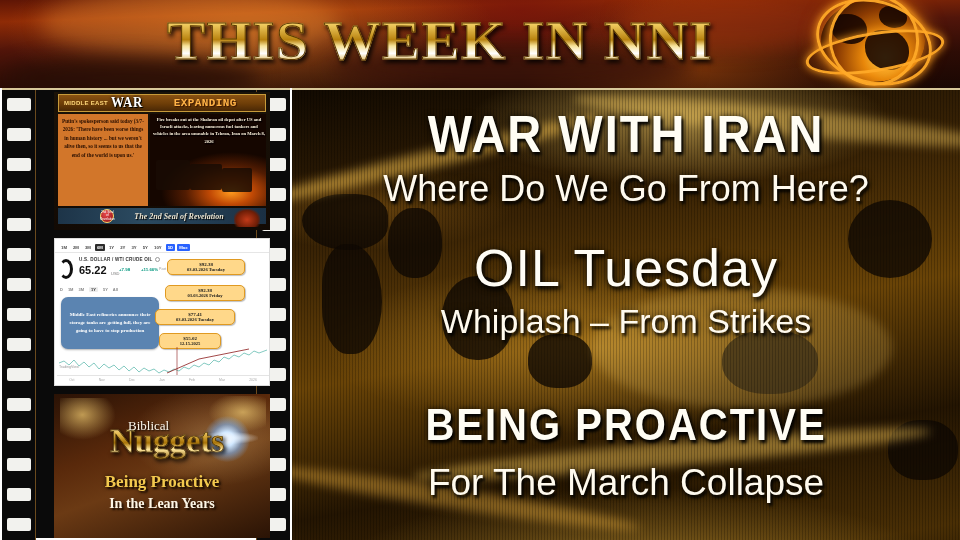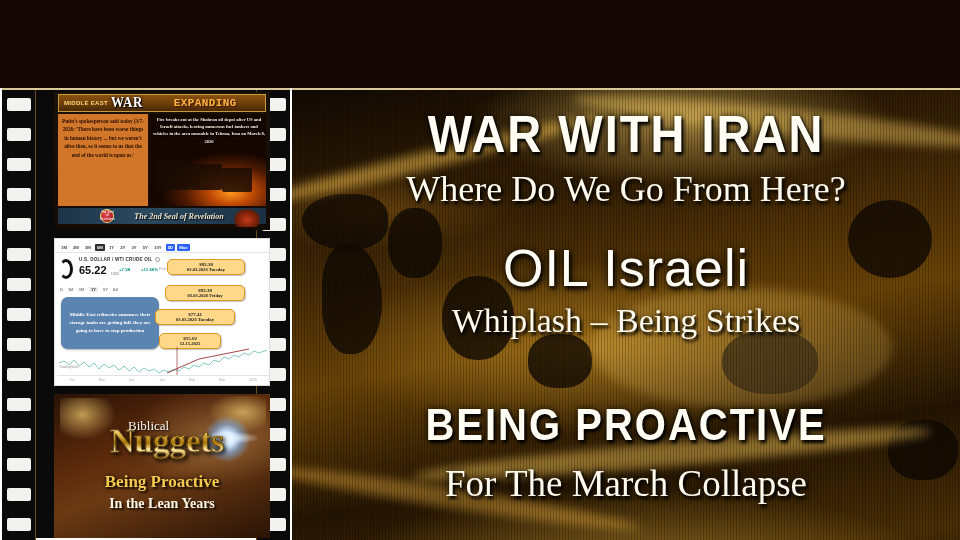--- a/index.html
+++ b/index.html
@@ -207,38 +207,57 @@
   #map-layer { position:absolute; inset:0; opacity:.95; }
   .landmass { position:absolute; background:#0d0703; opacity:.82; }
   .glowline { position:absolute; border-radius:50%; filter:blur(5px); }
   .scan { position:absolute; inset:0;
     background:repeating-linear-gradient(90deg, rgba(0,0,0,.22) 0 1px, rgba(0,0,0,0) 1px 3px); }
 
   .title-block { position:absolute; width:668px; text-align:center; }
   .t-techno { font-family:"Liberation Sans", sans-serif; font-weight:bold;
     color:#fffdf4; letter-spacing:2px; font-stretch:condensed;
     text-shadow:2px 3px 3px rgba(0,0,0,.95), 0 0 6px rgba(0,0,0,.8); }
-  .t-serif { font-family:Liberation Serif, serif; color:#fffaee;
+  .t-serif { font-family:Liberation Sans, sans-serif; color:#fffaee;
     text-shadow:2px 3px 3px rgba(0,0,0,.95), 0 0 7px rgba(0,0,0,.75); }
   .t-thin  { font-family:"Liberation Sans", sans-serif; color:#fffdf6; font-weight:normal;
     letter-spacing:1px;
     text-shadow:2px 3px 4px rgba(0,0,0,.95), 0 0 8px rgba(0,0,0,.8); }
 
   #tb1-main { top:16px; font-size:47px; transform:scaleY(1.12); }
   #tb1-sub  { top:78px; font-size:36px; }
   #tb2-main { top:148px; font-size:52px; }
   #tb2-sub  { top:212px; font-size:34px; }
   #tb3-main { top:312px; font-size:40px; transform:scaleY(1.12); }
   #tb3-sub  { top:372px; font-size:37px; }
 </style>
 </head>
 <body>
 
 <div id="stage">
 
+  <div id="header">
+    <div class="blurstreak bs1"></div>
+    <div class="blurstreak bs2"></div>
+    <div class="blurstreak bs3"></div>
+    <div class="blurstreak bs4"></div>
+
+    <div id="banner-title">THIS WEEK IN NNI</div>
+
+    <div id="globe-logo">
+      <div class="sphere">
+        <div class="cont" style="left:10px;top:14px;width:36px;height:30px;"></div>
+        <div class="cont" style="left:44px;top:30px;width:44px;height:40px;"></div>
+        <div class="cont" style="left:58px;top:6px;width:28px;height:22px;"></div>
+      </div>
+      <div class="ring ringA"></div>
+      <div class="ring ringB"></div>
+      <div class="ring ringC"></div>
+    </div>
+  </div>
 
   <div id="body-area">
 
     <div id="filmstrip">
       <div class="sprockets left">
         <i style="top:8px"></i>
           <i style="top:38px"></i>
           <i style="top:68px"></i>
           <i style="top:98px"></i>
         <i style="top:128px"></i>
@@ -408,21 +427,21 @@
         <div class="glowline" style="left:280px;top:18px;width:420px;height:26px;background:rgba(255,210,100,.45);transform:rotate(6deg);"></div>
         <div class="glowline" style="left:120px;top:352px;width:520px;height:24px;background:rgba(255,205,90,.5);transform:rotate(-5deg);"></div>
         <div class="glowline" style="left:-30px;top:398px;width:380px;height:20px;background:rgba(255,190,70,.42);transform:rotate(9deg);"></div>
         <div class="glowline" style="left:300px;top:198px;width:300px;height:120px;background:rgba(255,215,110,.22);"></div>
         <div class="scan"></div>
       </div>
 
       <div class="title-block t-techno" id="tb1-main">WAR WITH IRAN</div>
       <div class="title-block t-serif" id="tb1-sub">Where Do We Go From Here?</div>
 
-      <div class="title-block t-thin" id="tb2-main">OIL Israeli</div>
-      <div class="title-block t-serif" id="tb2-sub">Whiplash – Being Strikes</div>
+      <div class="title-block t-thin" id="tb2-main">OIL Tuesday</div>
+      <div class="title-block t-serif" id="tb2-sub">Whiplash – From Strikes</div>
 
       <div class="title-block t-techno" id="tb3-main">BEING PROACTIVE</div>
       <div class="title-block t-serif" id="tb3-sub">For The March Collapse</div>
     </div>
 
   </div>
 </div>
 
 </body></html>

